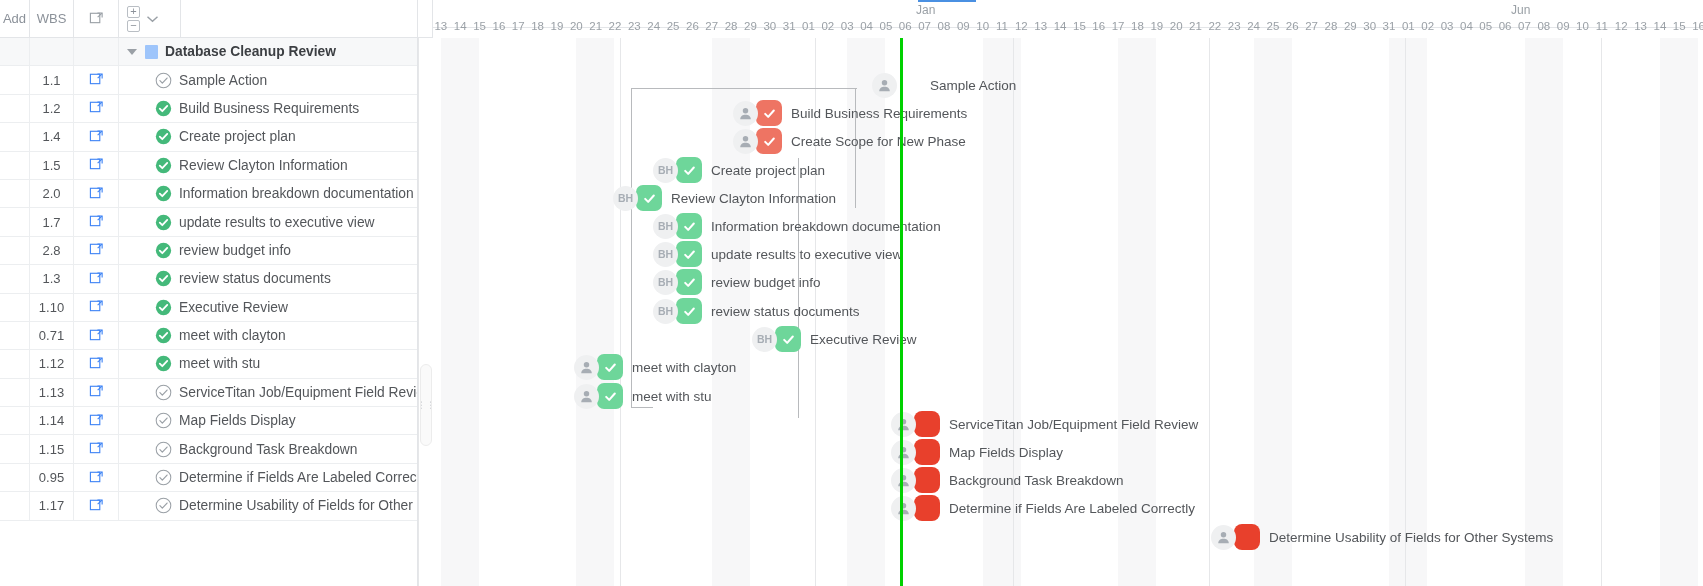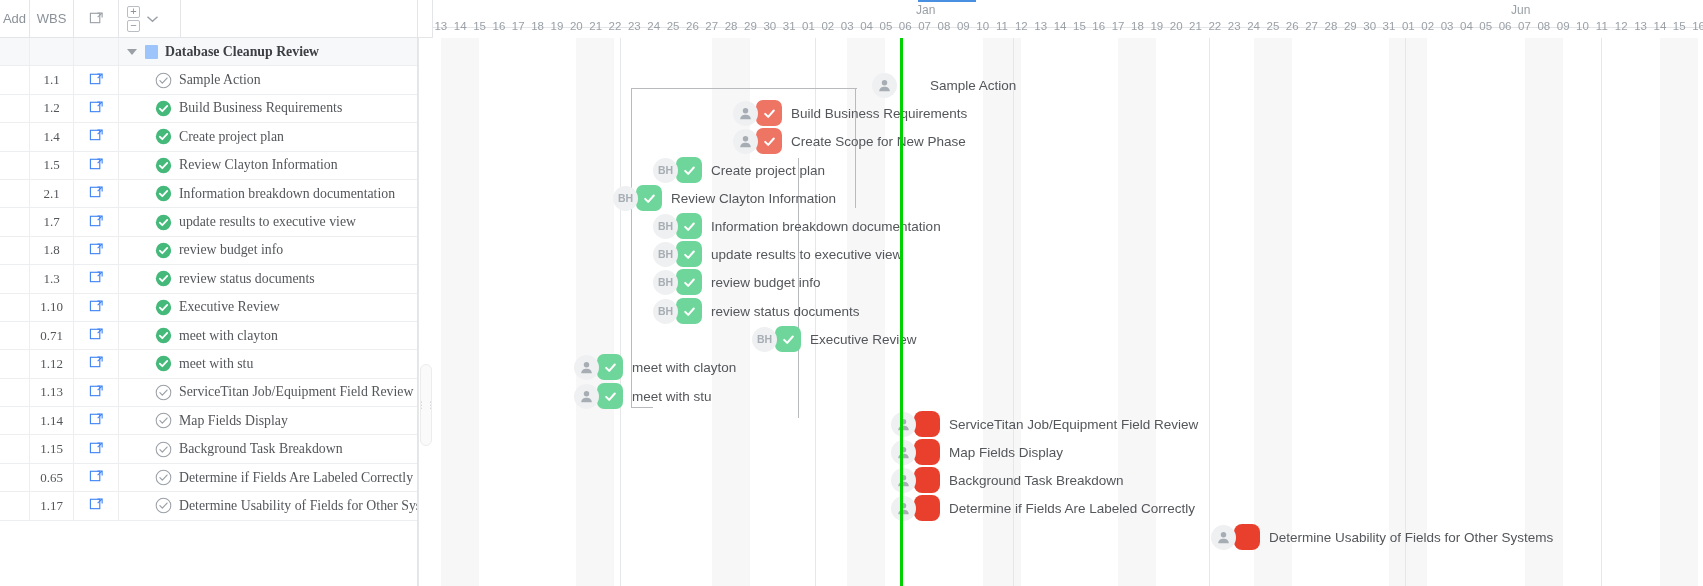--- a/index.html
+++ b/index.html
@@ -38,21 +38,21 @@
   .gh-name  { flex:1; justify-content:flex-start; padding-left:10px; border-right:none;}
 
   .pm-stack { display:flex; flex-direction:column; gap:2px; }
   .pm-box {
     width:13px; height:12px; border:1px solid #b9bec4; border-radius:2px;
     display:flex; align-items:center; justify-content:center;
     font-size:11px; line-height:9px; color:#8b9199; background:#fff;
   }
   .chev { font-size:12px; color:#9aa0a6; }
 
-  .grid-body { position:relative;font-family:Liberation Serif, serif; }
+  .grid-body { position:relative; }
   .row {
     display:flex; align-items:center;
     height:28.4px;
     border-bottom:1px solid #eceef0;
     background:#fff;
   }
   .row.summary { background:#f7f8f9; }
   .c {
     height:100%; display:flex; align-items:center;
     border-right:1px solid #eceef0;
@@ -268,21 +268,21 @@
                   <circle cx="10" cy="10" r="9" fill="#44b97a"></circle>
                   <path d="M5.6 10.2 L8.6 13.2 L14.4 6.9" stroke="#fff" stroke-width="2.1" fill="none" stroke-linecap="round" stroke-linejoin="round"></path>
                 </svg>
               </span>
               <span class="task-label">Review Clayton Information</span>
             </div>
           </div>
         </div>
         <div class="row">
           <div class="c c-add"></div>
-          <div class="c c-wbs">2.1</div>
+          <div class="c c-wbs">2.0</div>
           <div class="c c-link">
             <span><svg width="15" height="15" viewBox="0 0 16 16" fill="none" stroke="#3f84f5" stroke-width="1.2">
                 <rect x="1.5" y="3.5" width="10" height="10"></rect>
                 <path d="M9 3.2 L14 3.2 L14 8"></path>
                 <path d="M9.2 7.6 L13.8 3.4"></path>
               </svg></span>
           </div>
           <div class="c c-name">
             <div class="name-inner lvl1">
               <span>
@@ -312,21 +312,21 @@
                   <circle cx="10" cy="10" r="9" fill="#44b97a"></circle>
                   <path d="M5.6 10.2 L8.6 13.2 L14.4 6.9" stroke="#fff" stroke-width="2.1" fill="none" stroke-linecap="round" stroke-linejoin="round"></path>
                 </svg>
               </span>
               <span class="task-label">update results to executive view</span>
             </div>
           </div>
         </div>
         <div class="row">
           <div class="c c-add"></div>
-          <div class="c c-wbs">1.8</div>
+          <div class="c c-wbs">2.8</div>
           <div class="c c-link">
             <span><svg width="15" height="15" viewBox="0 0 16 16" fill="none" stroke="#3f84f5" stroke-width="1.2">
                 <rect x="1.5" y="3.5" width="10" height="10"></rect>
                 <path d="M9 3.2 L14 3.2 L14 8"></path>
                 <path d="M9.2 7.6 L13.8 3.4"></path>
               </svg></span>
           </div>
           <div class="c c-name">
             <div class="name-inner lvl1">
               <span>
@@ -488,21 +488,21 @@
                   <circle cx="10" cy="10" r="8.6" fill="none" stroke="#9aa0a6" stroke-width="1.2"></circle>
                   <path d="M5.8 10.2 L8.6 13 L14.2 7.1" stroke="#9aa0a6" stroke-width="1.4" fill="none" stroke-linecap="round" stroke-linejoin="round"></path>
                 </svg>
               </span>
               <span class="task-label">Background Task Breakdown</span>
             </div>
           </div>
         </div>
         <div class="row">
           <div class="c c-add"></div>
-          <div class="c c-wbs">0.65</div>
+          <div class="c c-wbs">0.95</div>
           <div class="c c-link">
             <span><svg width="15" height="15" viewBox="0 0 16 16" fill="none" stroke="#3f84f5" stroke-width="1.2">
                 <rect x="1.5" y="3.5" width="10" height="10"></rect>
                 <path d="M9 3.2 L14 3.2 L14 8"></path>
                 <path d="M9.2 7.6 L13.8 3.4"></path>
               </svg></span>
           </div>
           <div class="c c-name">
             <div class="name-inner lvl1">
               <span>

